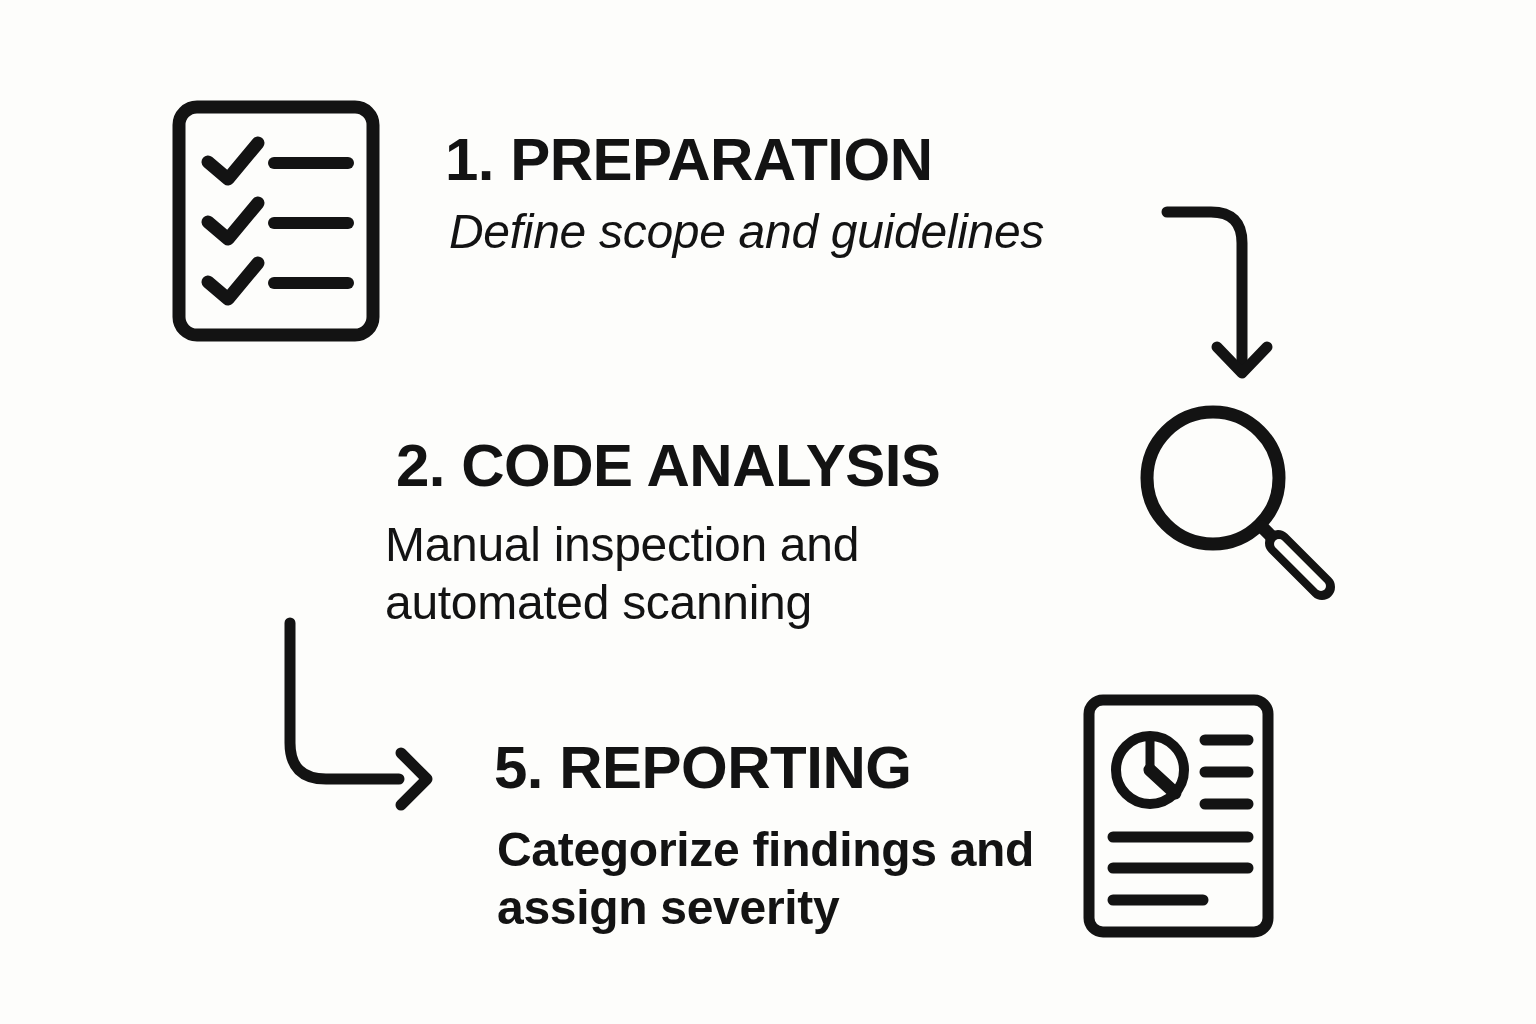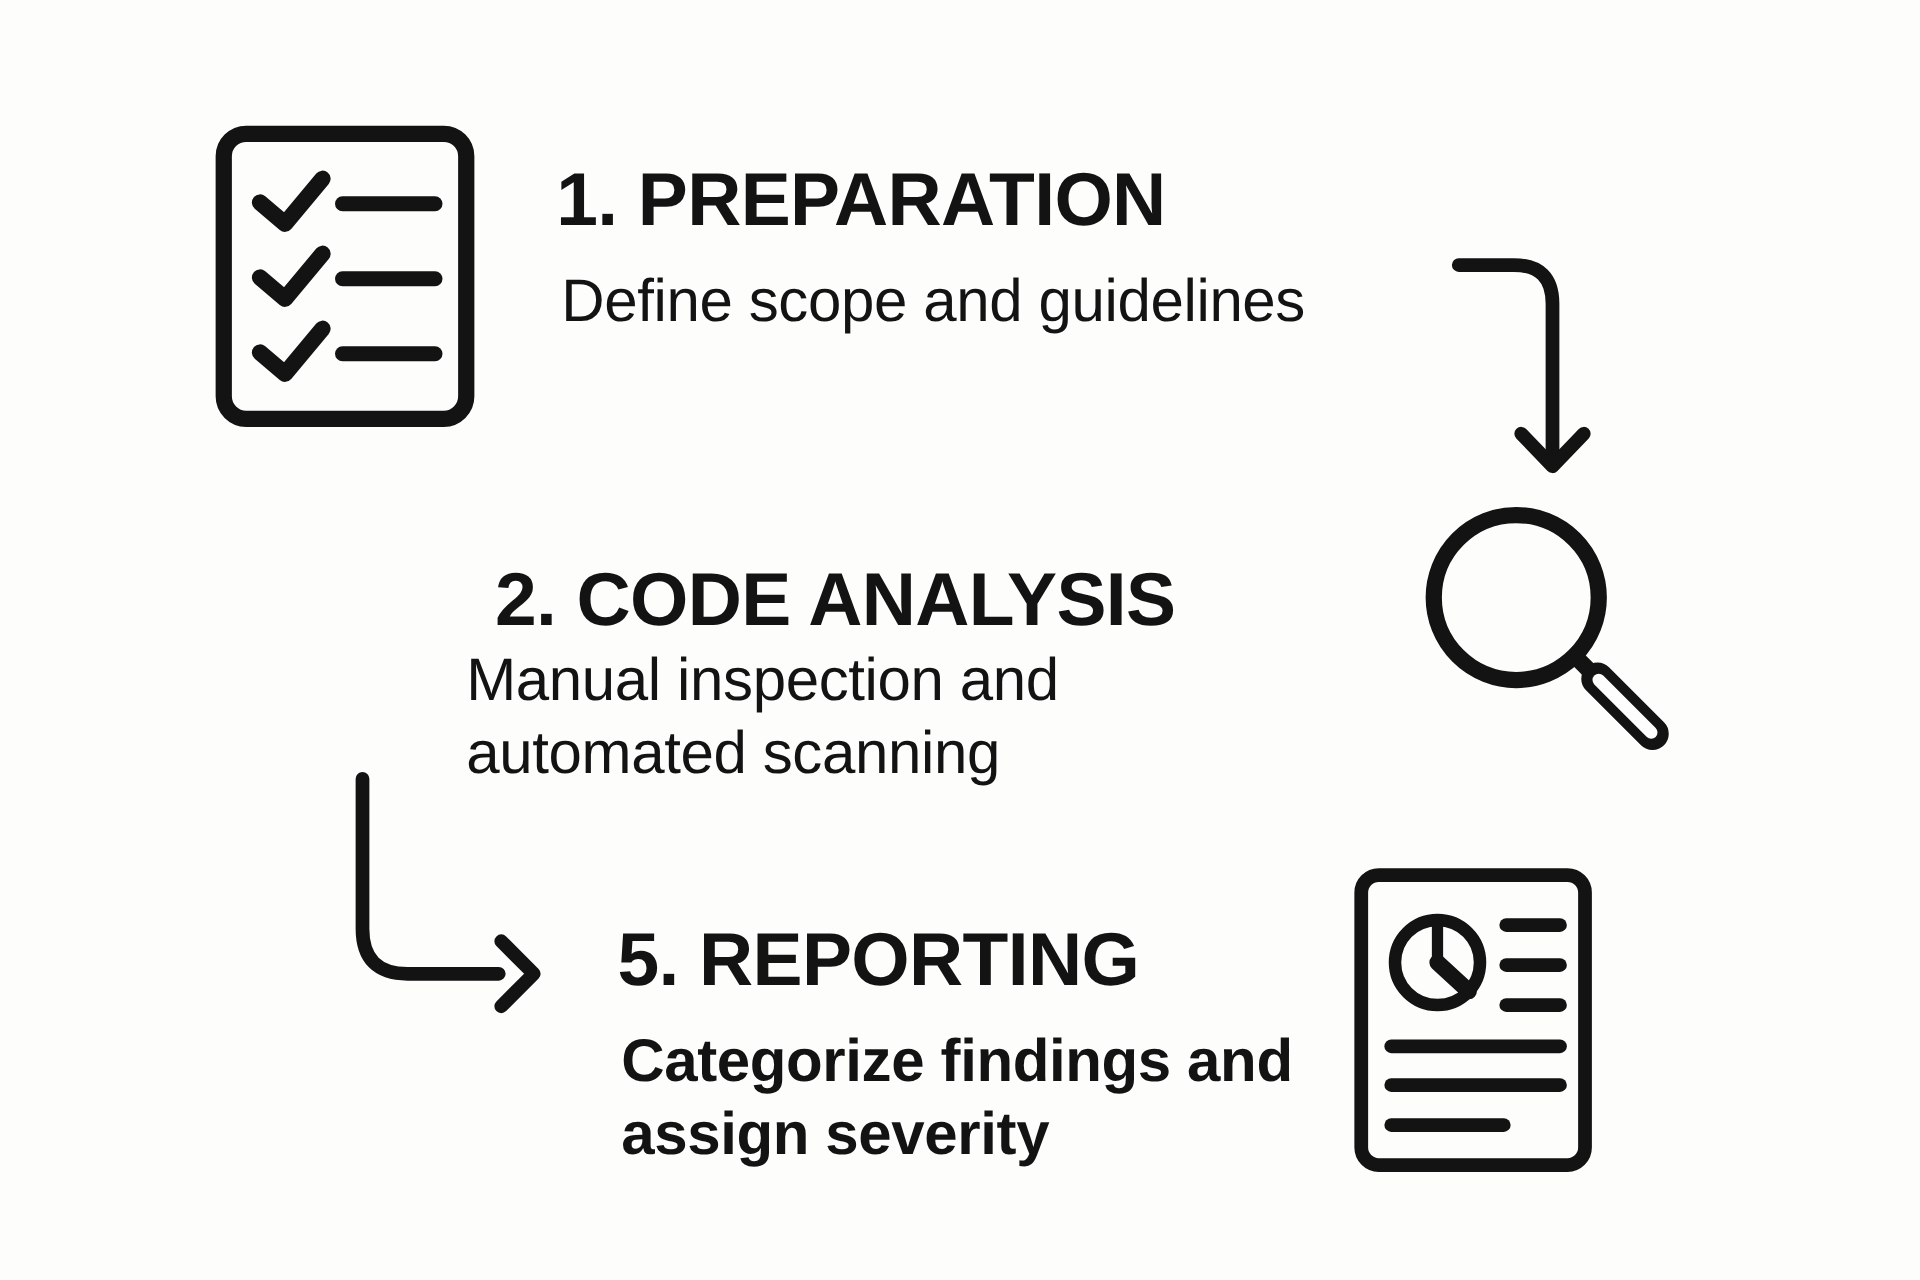--- a/index.html
+++ b/index.html
@@ -31,36 +31,36 @@
   <line class="stroke" x1="102" y1="63" x2="176" y2="63" stroke-width="12"></line>
 
   <polyline class="stroke" points="36,122 56,139 86,103" stroke-width="13"></polyline>
   <line class="stroke" x1="102" y1="123" x2="176" y2="123" stroke-width="12"></line>
 
   <polyline class="stroke" points="36,182 56,199 86,163" stroke-width="13"></polyline>
   <line class="stroke" x1="102" y1="183" x2="176" y2="183" stroke-width="12"></line>
 </svg>
 
 <div class="abs heading" style="left:445px;top:128px;text-align:right;">1. PREPARATION</div>
-<div class="abs desc" style="left:449px;top:213px;max-width:700px;">Define scope and guidelines</div>
+<div class="abs desc" style="left:449px;top:203px;max-width:700px;font-style:italic;">Define scope and guidelines</div>
 
 <svg class="abs" style="left:1161px;top:203px;" width="112" height="182" viewBox="0 0 112 182">
   <path class="stroke" d="M6 9 H50 Q81 9 81 40 V168" stroke-width="11"></path>
   <polyline class="stroke" points="56,144 81,170 106,144" stroke-width="11"></polyline>
 </svg>
 
 <svg class="abs" style="left:1136px;top:402px;" width="205" height="212" viewBox="0 0 205 212">
   <circle class="stroke" cx="77" cy="76" r="66" stroke-width="13"></circle>
   <line class="stroke" x1="126" y1="125" x2="134" y2="133" stroke-width="13"></line>
   <line class="stroke" x1="142" y1="141" x2="186" y2="185" stroke-width="26"></line>
   <line class="bgstroke" x1="143" y1="142" x2="185" y2="184" stroke-width="10"></line>
 </svg>
 
-<div class="abs heading" style="left:396px;top:434px;margin-top:14px;">2. CODE ANALYSIS</div>
-<div class="abs desc" style="left:373px;top:516px;max-width:540px;">Manual inspection and automated scanning</div>
+<div class="abs heading" style="left:396px;top:434px;">2. CODE ANALYSIS</div>
+<div class="abs desc" style="left:385px;top:516px;max-width:540px;">Manual inspection and automated scanning</div>
 
 <svg class="abs" style="left:281px;top:616px;" width="152" height="196" viewBox="0 0 152 196">
   <path class="stroke" d="M9 7 V127 Q9 163 45 163 H118" stroke-width="11"></path>
   <polyline class="stroke" points="120,137 146,163 120,189" stroke-width="11"></polyline>
 </svg>
 
 <div class="abs heading" style="left:494px;top:736px;">5. REPORTING</div>
 <div class="abs desc" style="left:497px;top:821px;max-width:575px;font-weight:bold;">Categorize findings and assign severity</div>
 
 <svg class="abs" style="left:1083px;top:694px;" width="191" height="244" viewBox="0 0 191 244">

